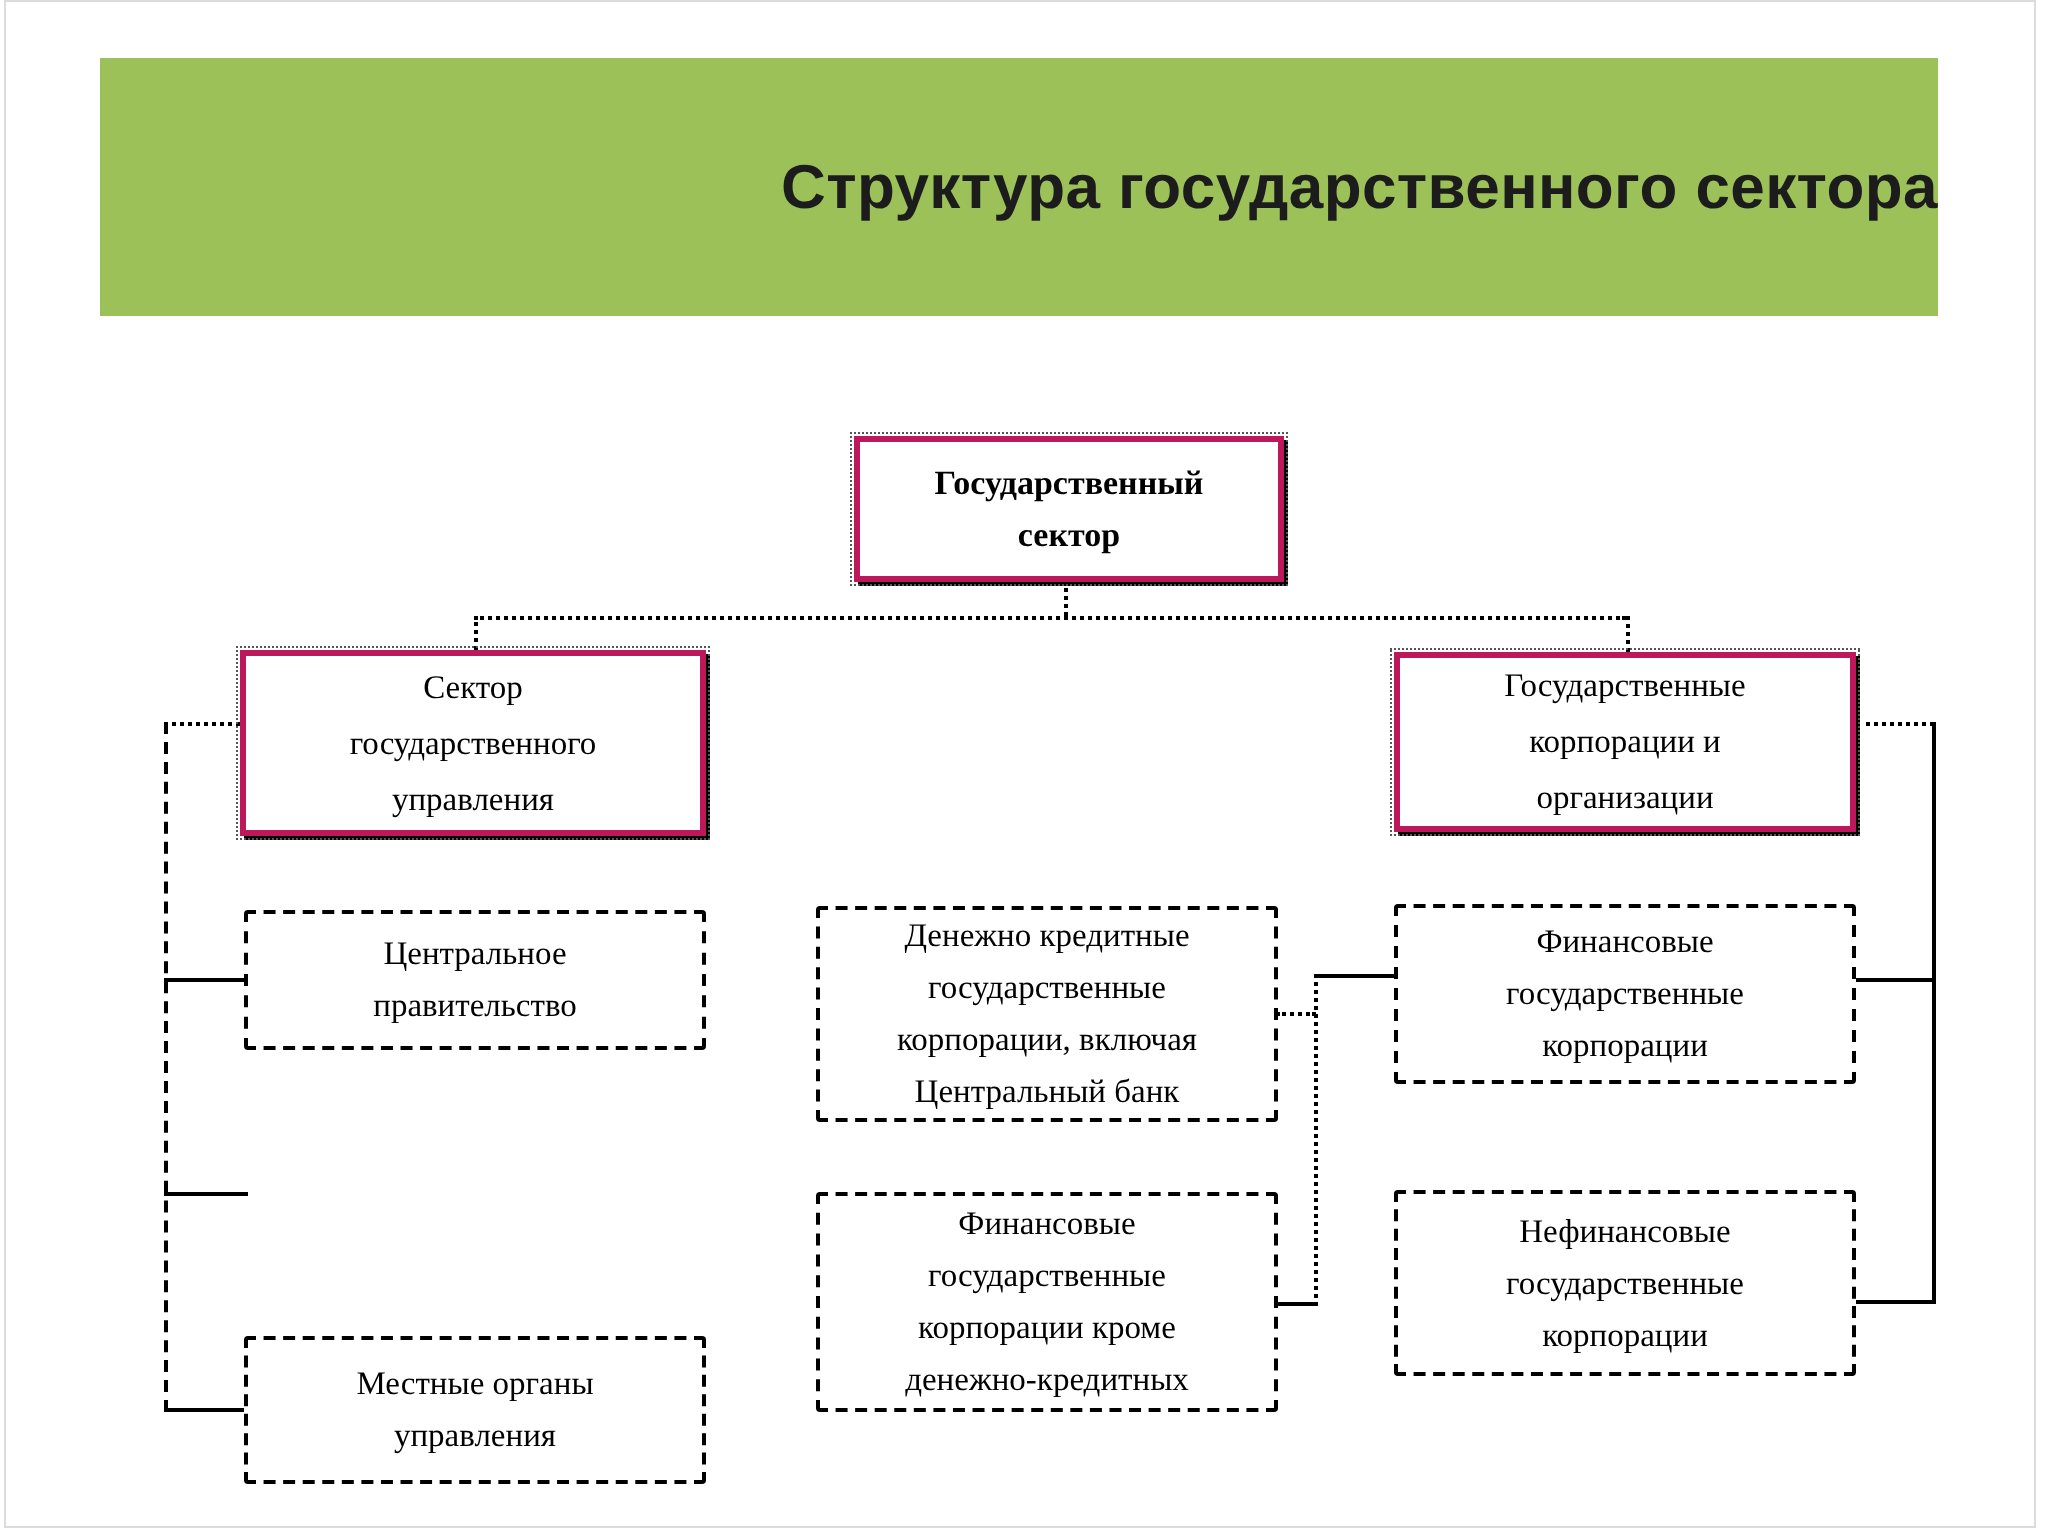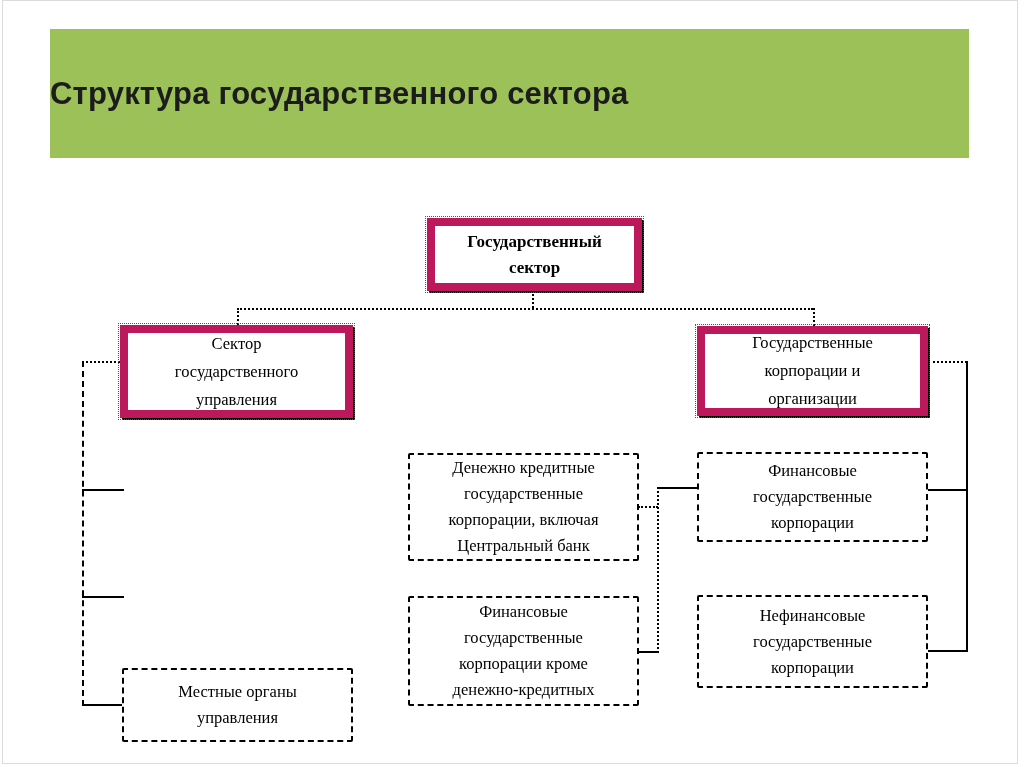--- a/index.html
+++ b/index.html
@@ -6,34 +6,34 @@
   #stage{
     position:relative;width:1024px;height:767px;background:#ffffff;
     font-family:"Liberation Serif", serif;overflow:hidden;
   }
   #frame{
     position:absolute;left:2px;top:0px;width:1014px;height:762px;
     border:1px solid #dcdcdc;pointer-events:none;
   }
   .band{
     position:absolute;left:50px;top:29px;width:919px;height:129px;
-    display:flex;align-items:center;justify-content:flex-start;
+    display:flex;align-items:center;justify-content:flex-end;
   }
   .band h1{
     margin:0;font-family:"Liberation Sans", sans-serif;font-weight:700;
     font-size:31px;letter-spacing:0.2px;
   }
   .box{
     position:absolute;background:#ffffff;display:flex;align-items:center;
     justify-content:center;text-align:center;color:#000;box-sizing:border-box;
     z-index:2;
   }
   .box .box-label{white-space:pre-line;}
   .solid-box{
-    border:8px solid #be185d;outline:1px dotted #555;outline-offset:1px;
+    border:3px solid #be185d;outline:1px dotted #555;outline-offset:1px;
     box-shadow:2px 2px 0 #000;
   }
   .dashed-box{border:2px dashed #000;border-radius:2px;}
   .lvl0{font-weight:700;font-size:17px;line-height:26px;}
   .lvl1{font-size:16.5px;line-height:28px;}
   .lvl2{font-size:16.5px;line-height:26px;}
   .line{position:absolute;z-index:1;}
   .h-dot{height:0;border-top:2px dotted #000;}
   .v-dot{width:0;border-left:2px dotted #000;}
   .v-dash{width:0;border-left:2px dashed #000;}
@@ -82,20 +82,24 @@
 государственного
 управления</span>
   </div>
 
   <div class="box solid-box lvl1" style="left:697px;top:326px;width:231px;height:90px;">
     <span class="box-label">Государственные
 корпорации и
 организации</span>
   </div>
 
+  <div class="box dashed-box lvl2" style="left:122px;top:455px;width:231px;height:70px;">
+    <span class="box-label">Центральное
+правительство</span>
+  </div>
 
 
   <div class="box dashed-box lvl2" style="left:122px;top:668px;width:231px;height:74px;text-align:center;">
     <span class="box-label">Местные органы
 управления</span>
   </div>
 
   <div class="box dashed-box lvl2" style="left:408px;top:453px;width:231px;height:108px;">
     <span class="box-label">Денежно кредитные
 государственные

